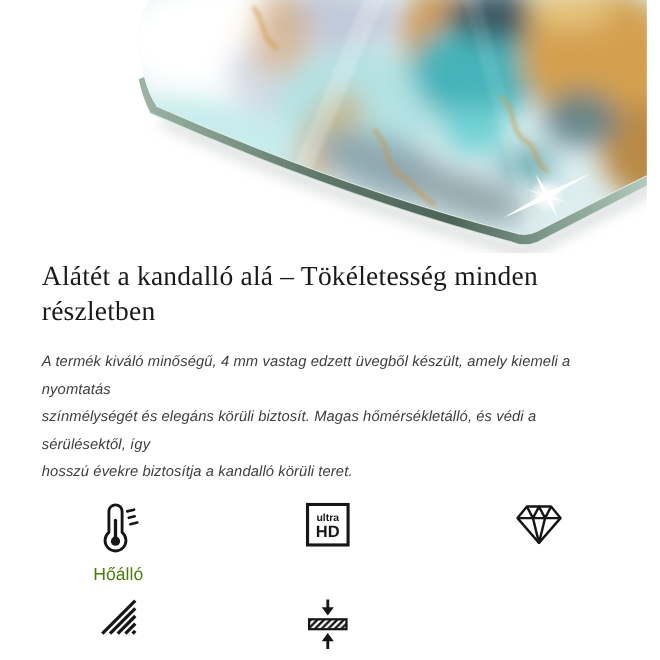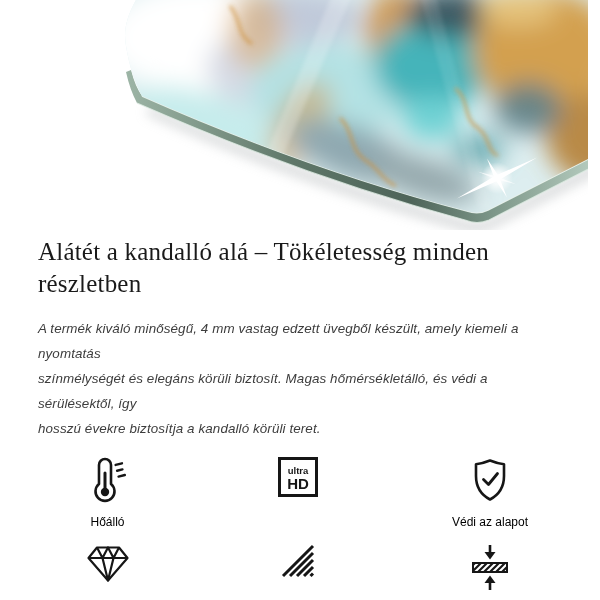--- a/index.html
+++ b/index.html
@@ -8,21 +8,21 @@
   .hero{width:600px;height:230px;position:relative;}
   .hero svg{display:block;}
   h1{margin:6px 40px 0 38px;font-family:"Liberation Serif","DejaVu Serif",serif;
      font-weight:normal;font-size:25px;line-height:32px;color:#1a1a1a;letter-spacing:0.2px;}
   .desc{margin:16px 48px 0 38px;font-size:13.4px;line-height:25px;color:#3d3d3d;letter-spacing:0.1px;font-style:italic;}
   .desc span{display:block;}
   .features{display:grid;grid-template-columns:175px 205px 180px;row-gap:14px;
             margin:16px 0 0 20px;width:560px;}
   .feature{display:flex;flex-direction:column;align-items:center;}
   .ficon{height:50px;display:flex;justify-content:center;}
-  .flabel{margin-top:8px;font-size:12px;line-height:15px;color:#000000;text-align:right;}
+  .flabel{margin-top:8px;font-size:16px;line-height:15px;color:#4d7c0f;text-align:right;}
 </style>
 </head>
 <body>
 
 <div class="page">
 
   <div class="hero">
     <svg width="600" height="230" viewBox="0 0 600 230">
       <defs>
         <clipPath id="panelClip">
@@ -137,29 +137,20 @@
     <div class="feature">
       <div class="ficon">
         <svg width="40" height="40" viewBox="0 0 40 40">
           <rect x="1.5" y="1.5" width="37" height="37" fill="none" stroke="#161616" stroke-width="3"></rect>
           <text x="20" y="16.5" font-size="9.5" font-weight="bold" text-anchor="middle" fill="#161616" font-family="Liberation Sans, DejaVu Sans, sans-serif">ultra</text>
           <text x="20" y="31.5" font-size="15" font-weight="bold" text-anchor="middle" fill="#161616" font-family="Liberation Sans, DejaVu Sans, sans-serif">HD</text>
         </svg>
       </div>
     </div>
 
-    <div class="feature">
-      <div class="ficon">
-        <svg width="40" height="46" viewBox="0 0 40 46">
-          <path d="M20,3.5 C25,5.5 30,6.8 34,7.3 L34,19 C34,30 28.5,38 20,42.5 C11.5,38 6,30 6,19 L6,7.3 C10,6.8 15,5.5 20,3.5 Z" fill="none" stroke="#161616" stroke-width="2.6" stroke-linejoin="round"></path>
-          <path d="M13.5,22.5 L18.5,27.5 L27.5,16.5" fill="none" stroke="#161616" stroke-width="2.8" stroke-linecap="round" stroke-linejoin="round"></path>
-        </svg>
-      </div>
-      <div class="flabel">Védi az alapot</div>
-    </div>
 
     <div class="feature">
       <div class="ficon">
         <svg width="46" height="40" viewBox="0 0 46 40">
           <g fill="none" stroke="#161616" stroke-width="2.2" stroke-linejoin="round">
             <path d="M12,3.5 H34 L42.5,14 L23,36.5 L3.5,14 Z"></path>
             <path d="M3.5,14 H42.5"></path>
             <path d="M12,3.5 L17.5,14 L23,3.5 L28.5,14 L34,3.5"></path>
             <path d="M17.5,14 L23,36.5 L28.5,14"></path>
           </g>

